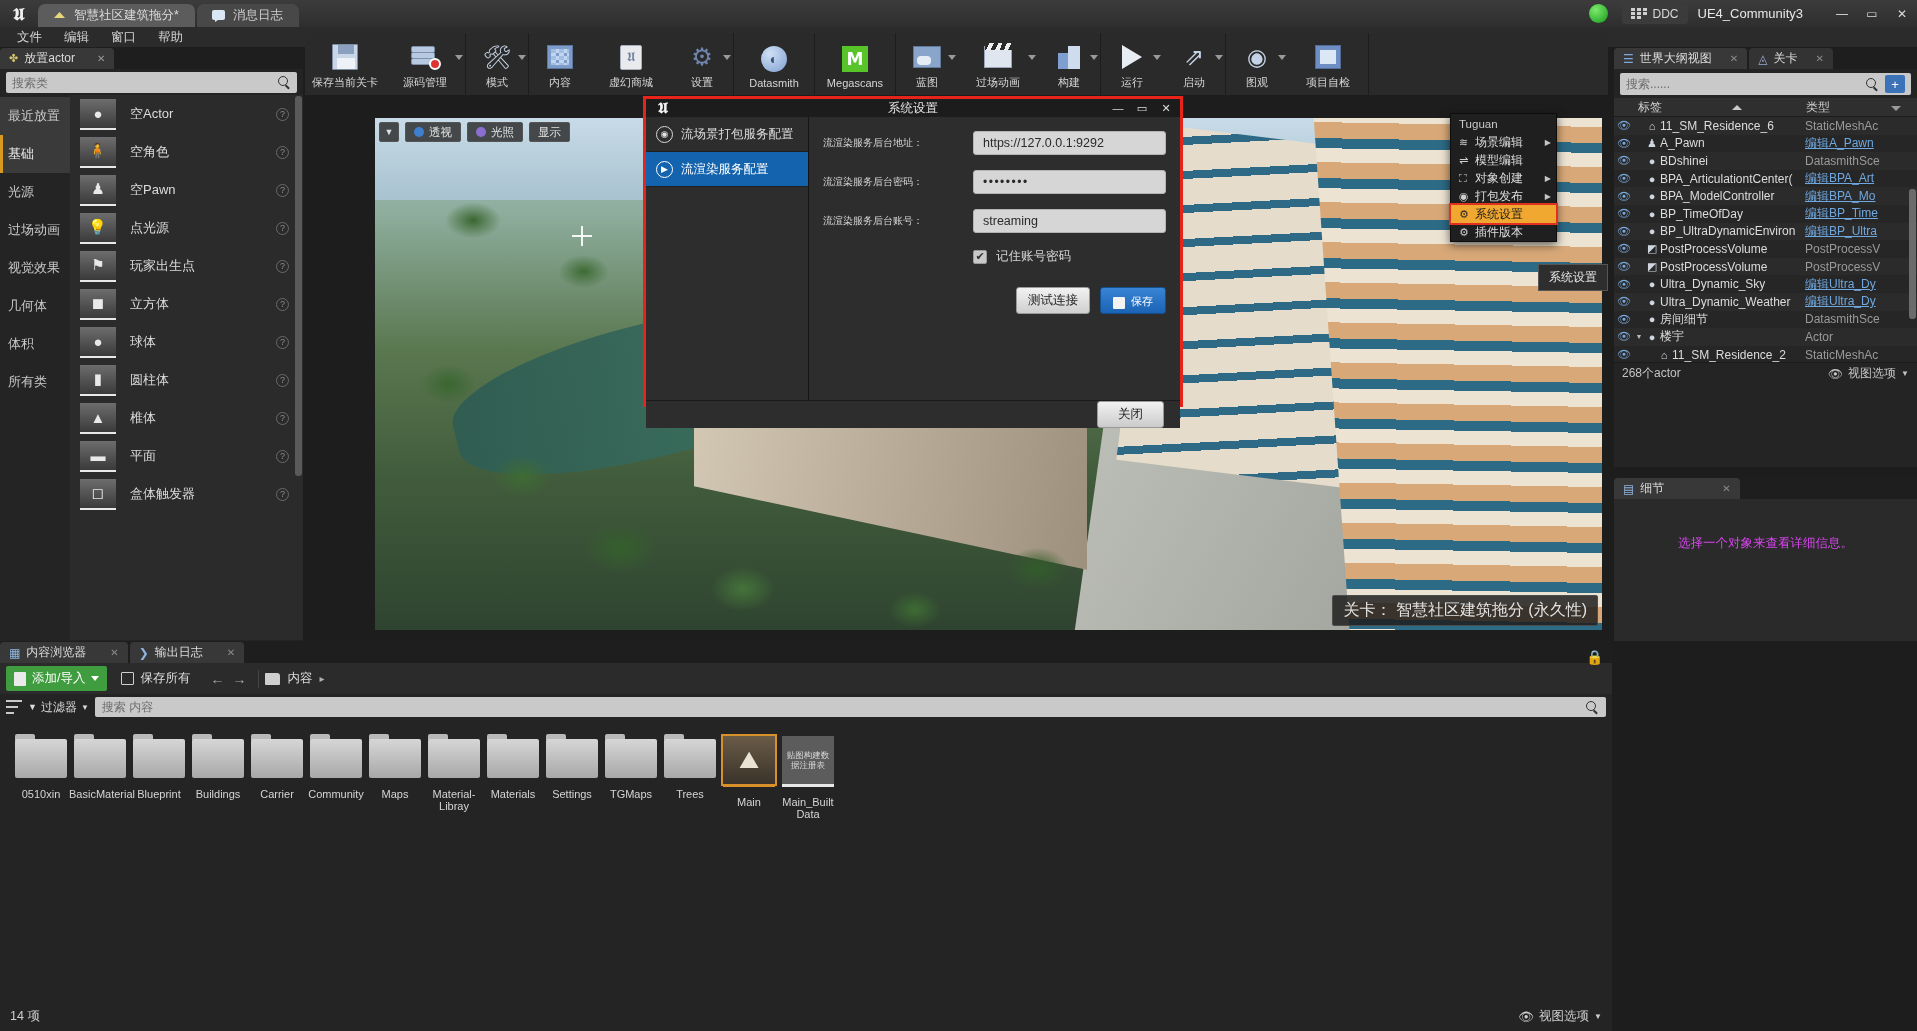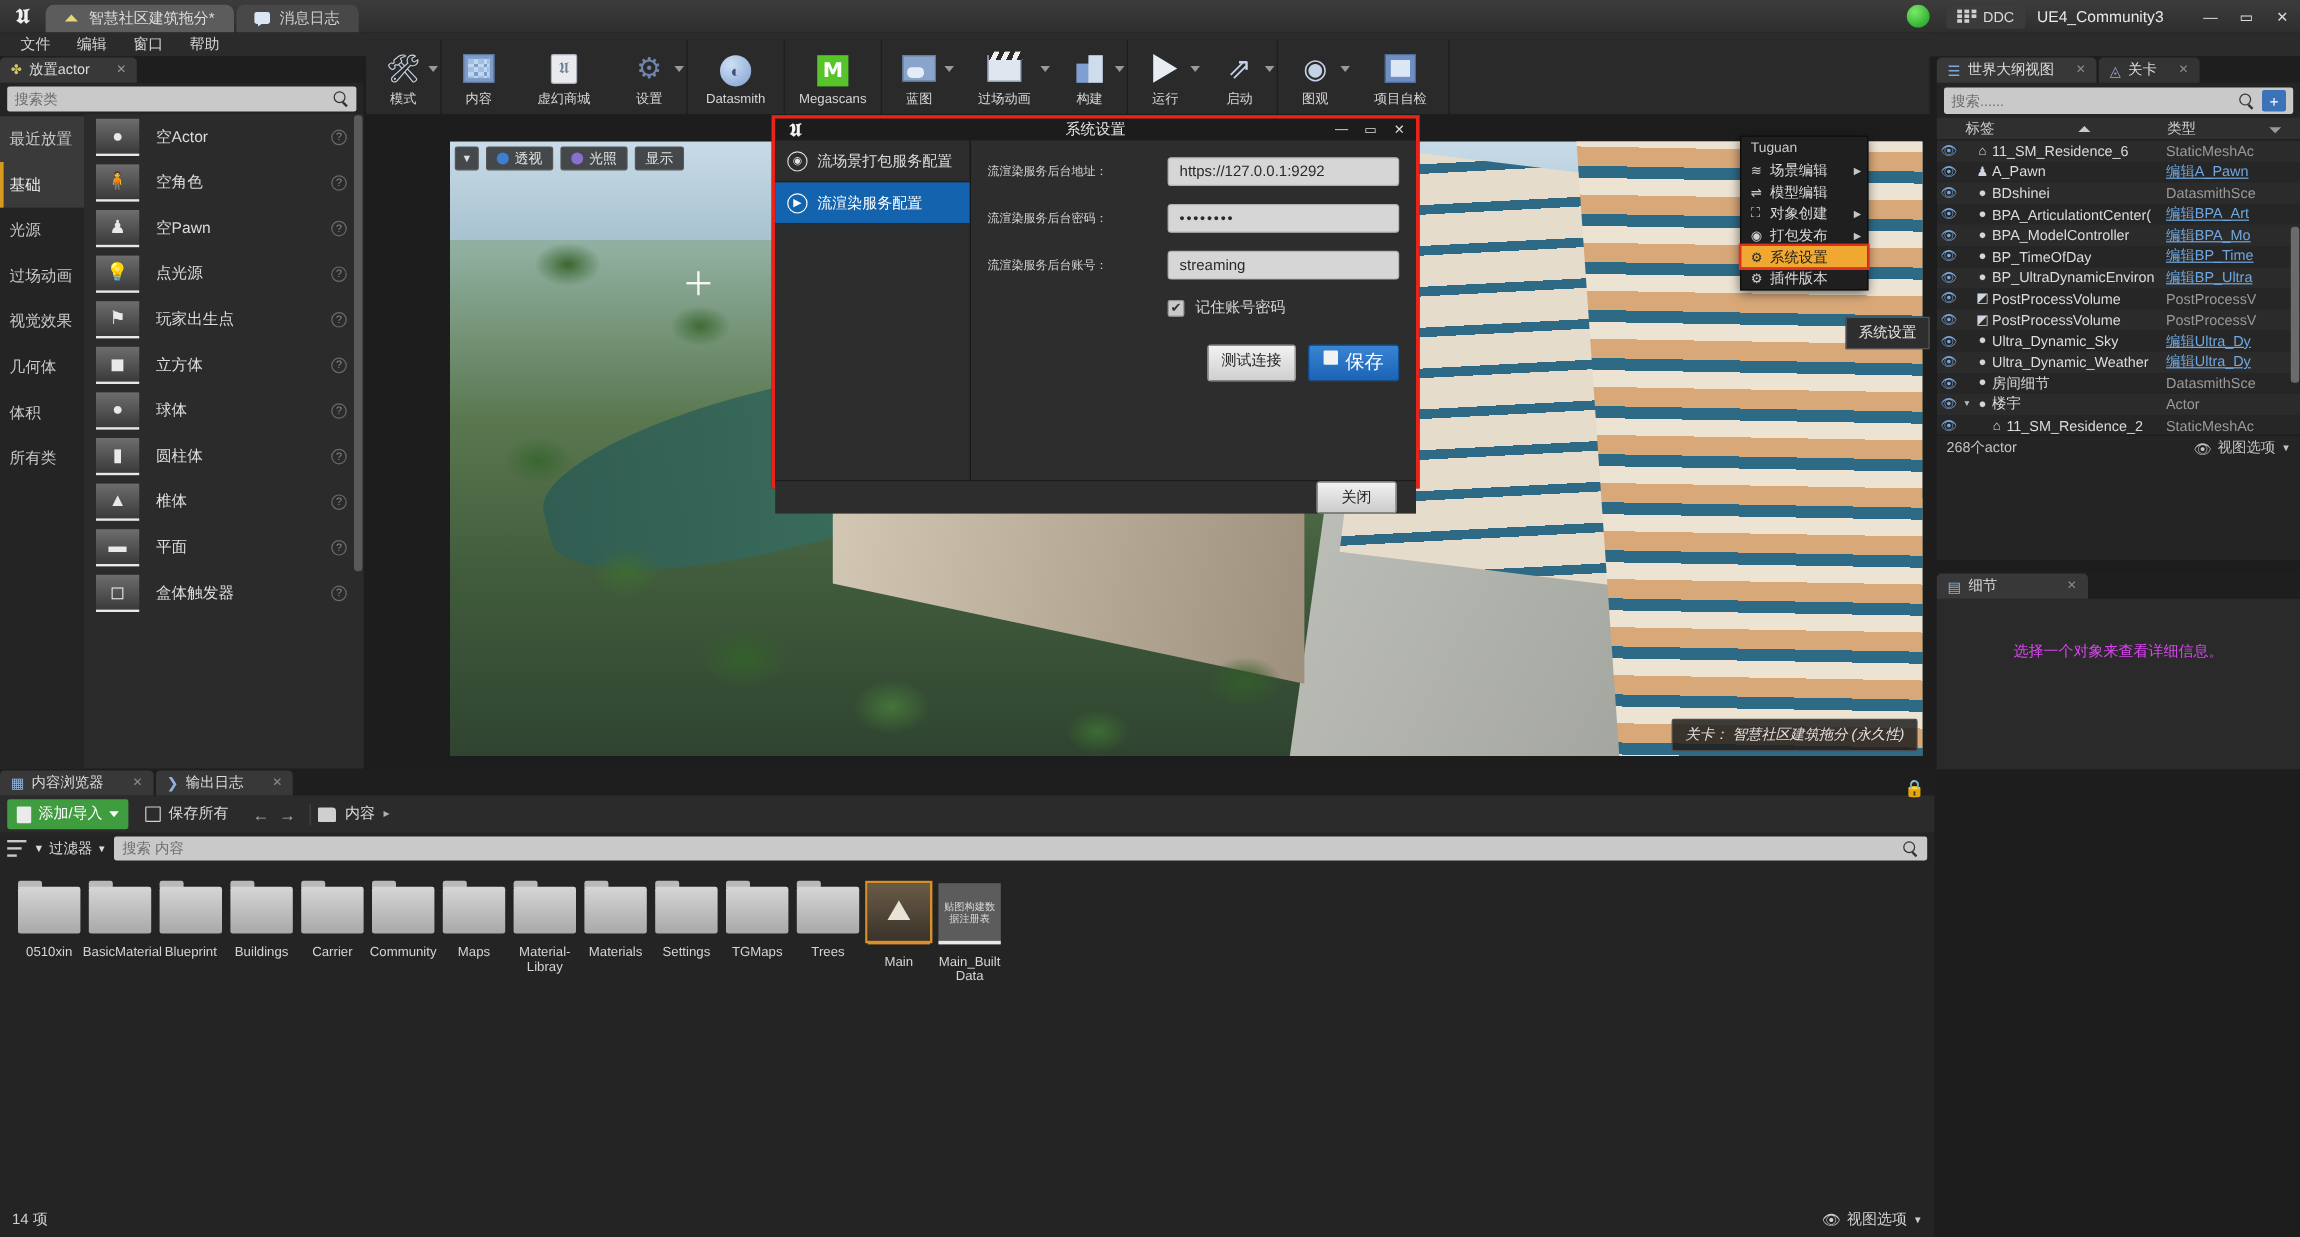--- a/index.html
+++ b/index.html
@@ -178,21 +178,21 @@
       radial-gradient(ellipse 34px 22px at 26% 20%, #41703a, transparent 70%),
       radial-gradient(ellipse 40px 26px at 8% 20%, #3a6630, transparent 70%);
   }
   .vp-toolrow { position:absolute; left:4px; top:4px; display:flex; align-items:center; gap:6px; z-index:5; }
   .vp-btn { height: 20px; background: rgba(40,40,40,.82); border:1px solid #555; border-radius:2px;
     display:flex; align-items:center; padding: 0 8px; font-size:11.5px; color:#e2e2e2; gap:5px; }
   .vp-btn .dot { width:10px; height:10px; border-radius:50%; }
   .vp-caret-btn { width:20px; height:20px; background: rgba(40,40,40,.82); border:1px solid #555; border-radius:2px;
     display:flex;align-items:center;justify-content:center; font-size:9px; color:#ddd; }
   .vp-footer { position:absolute; right: 4px; bottom: 4px; background: rgba(30,30,30,.85);
-    border:1px solid #4c4c4c; border-radius:2px; padding: 4px 10px; font-size: 12px; color:#e3e3e3;font-style:italic; }
+    border:1px solid #4c4c4c; border-radius:2px; padding: 4px 10px; font-size: 16px; color:#e3e3e3; }
   .vp-cursor { position:absolute; left:197px; top:108px; width:20px; height:20px; z-index:6; }
   .vp-cursor::before,.vp-cursor::after { content:''; position:absolute; background:#fff; opacity:.9; }
   .vp-cursor::before { left:9px; top:0; width:2px; height:20px; }
   .vp-cursor::after { left:0; top:9px; width:20px; height:2px; }
 
   
   .right-panel { position: absolute; left: 1614px; top: 47px; width: 303px; height: 420px; background: #242424; }
   .ro-tabbar { height: 22px; background: #1e1e1e; display: flex; align-items: flex-end; gap: 2px; }
   .ro-tab { height: 21px; display:flex; align-items:center; padding: 0 9px; background:#383838;
     border-radius:4px 4px 0 0; font-size:12px; color:#dcdcdc; }
@@ -321,21 +321,21 @@
     display:flex; align-items:center; padding:0 9px; font-size:12.5px; color:#2a2a2a; }
   .finput.pw { letter-spacing:1.5px; font-size:12px; }
   .fcheckrow { display:flex; align-items:center; gap:9px; margin: 4px 0 0 150px; }
   .fcheck { width:14px; height:14px; background:#c9c9c9; border:1px solid #9a9a9a; border-radius:2px;
     display:flex; align-items:center; justify-content:center; font-size:11px; color:#333; }
   .fcheck-label { font-size:12.5px; color:#d4d4d4; }
   .fbtns { display:flex; justify-content:flex-end; gap:10px; margin-top:22px; }
   .btn-test { background: linear-gradient(#f2f2f2,#cfcfcf); border:1px solid #9a9a9a; border-radius:3px;
     padding: 4px 11px; font-size:12.5px; color:#222; }
   .btn-save { background: linear-gradient(#3a84d4,#1a63b5); border:1px solid #14508f; border-radius:3px;
-    padding: 4px 12px; font-size:16px; color:#fff; display:flex; align-items:flex-start; gap:6px; }
+    padding: 4px 12px; font-size:11px; color:#fff; display:flex; align-items:flex-end; gap:6px; }
   .btn-save .sv { width:12px; height:12px; background:#f2f2f2; border-radius:1px; }
   .modal-foot { height:44px; background:#2d2d2d; border-top:1px solid #1b1b1b;
     display:flex; align-items:center; justify-content:flex-end; padding-right:16px; }
   .btn-close-modal { background: linear-gradient(#f2f2f2,#cbcbcb); border:1px solid #9a9a9a; border-radius:3px;
     padding: 4px 20px; font-size:12.5px; color:#222; }
 </style>
 </head>
 <body>
 
 <div id="app">
@@ -475,20 +475,40 @@
           <div class="actor-row">
             <span class="actor-thumb">◻</span>
             <span class="actor-label">盒体触发器</span>
             <span class="actor-help">?</span>
           </div>
         </div>
     </div>
   </div>
 
   <div class="toolbar">
+      <div class="tb-group">
+        <div class="tb-item wide">
+          <span class="tb-ico">
+            <span class="ico-save"></span>
+          </span>
+          <span class="tb-label">保存当前关卡</span>
+        </div>
+        <div class="tb-item wide">
+          <span class="tb-ico">
+            <span class="ico-stack" style="position:relative">
+              <i></i>
+              <i></i>
+              <i></i>
+              <span class="ico-no"></span>
+            </span>
+          </span>
+          <span class="tb-label">源码管理</span>
+          <span class="tb-caret"></span>
+        </div>
+      </div>
       <div class="tb-group">
         <div class="tb-item">
           <span class="tb-ico">
             <span class="ico-wrench">🛠</span>
           </span>
           <span class="tb-label">模式</span>
           <span class="tb-caret"></span>
         </div>
       </div>
       <div class="tb-group">

